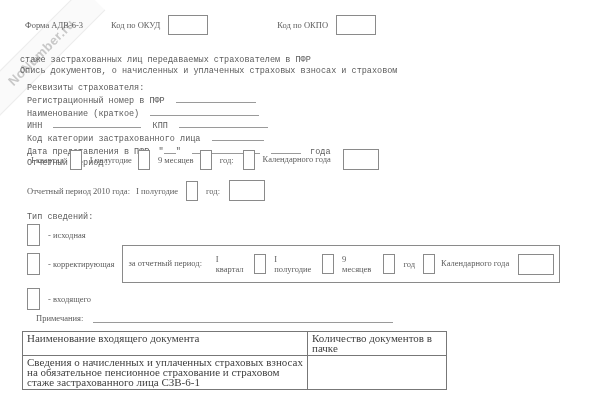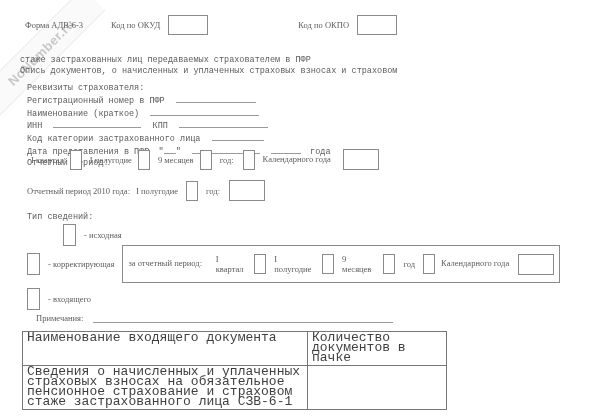--- a/index.html
+++ b/index.html
@@ -21,41 +21,41 @@
   .watermark-band {
     position:absolute; top:36px; left:-34px; width:150px; height:30px;
     transform:rotate(-45deg);
     display:flex; align-items:center; justify-content:center;
     background:rgba(246,246,246,0.55);
     border-top:1px solid #ececec; border-bottom:1px solid #ececec;
     font-family:"Liberation Sans",sans-serif; font-size:13px; font-weight:bold;
     color:#c8c8c8; letter-spacing:0.5px;
   }
   table.doc { border-collapse:collapse; width:414px; table-layout:fixed;
-    font-family:Liberation Mono, monospace; font-size:13px; color:#3f3f3f; }
+    font-family:Liberation Serif, serif; font-size:11px; color:#3f3f3f; }
   table.doc td { border:1px solid #777; padding:1px 4px 2px 4px; vertical-align:top; line-height:10px; }
   .col-name { width:276px; }
   .col-count { width:130px;margin-left:19px; }
   .ml2{margin-left:2px}.ml4{margin-left:4px}.ml6{margin-left:6px}.ml8{margin-left:8px}
   .ml9{margin-left:9px}.ml10{margin-left:10px}
 </style>
 </head>
 <body>
 
 <div class="page">
 
   <div class="watermark-band">
     <span>NoNumber.ru</span>
   </div>
 
   <div class="abs row" style="top:15px; left:25px;">
     <span>Форма АДВ-6-3</span>
     <span style="margin-left:28px">Код по ОКУД</span>
     <span class="box code-box ml8"></span>
-    <span style="margin-left:90px">Код по ОКПО</span>
+    <span style="margin-left:69px">Код по ОКПО</span>
     <span class="box code-box ml8"></span>
   </div>
 
   <div class="abs lh" style="top:55px; left:20px;">
     <div>стаже застрахованных лиц передаваемых страхователем в ПФР</div>
     <div>Опись документов, о начисленных и уплаченных страховых взносах и страховом</div>
   </div>
 
   <div class="abs lh" style="top:83px; left:27px;">
     <div>Реквизиты страхователя:</div>
@@ -103,21 +103,21 @@
   <div class="abs row" style="top:180px; left:27px;">
     <span>Отчетный период 2010 года:</span>
     <span class="ml6">I полугодие</span>
     <span class="box checkbox ml8"></span>
     <span class="ml8">год:</span>
     <span class="box bigbox ml9"></span>
   </div>
 
   <div class="abs" style="top:212px; left:27px;">Тип сведений:</div>
 
-  <div class="abs row" style="top:224px; left:27px;margin-left:36px;">
+  <div class="abs row" style="top:224px; left:27px;">
     <span class="box checkbox tall"></span>
     <span class="ml8">- исходная</span>
   </div>
 
   <div class="abs row" style="top:245px; left:27px;">
     <span class="box checkbox tall"></span>
     <span class="ml8">- корректирующая</span>
     <span class="row ml8" style="border:1px solid #8a8a8a; width:438px; height:38px; box-sizing:border-box; padding:10px 5px;">
       <span class="wrap2" style="width:84px">за отчетный период:</span>
       <span class="ml4">I квартал</span>

